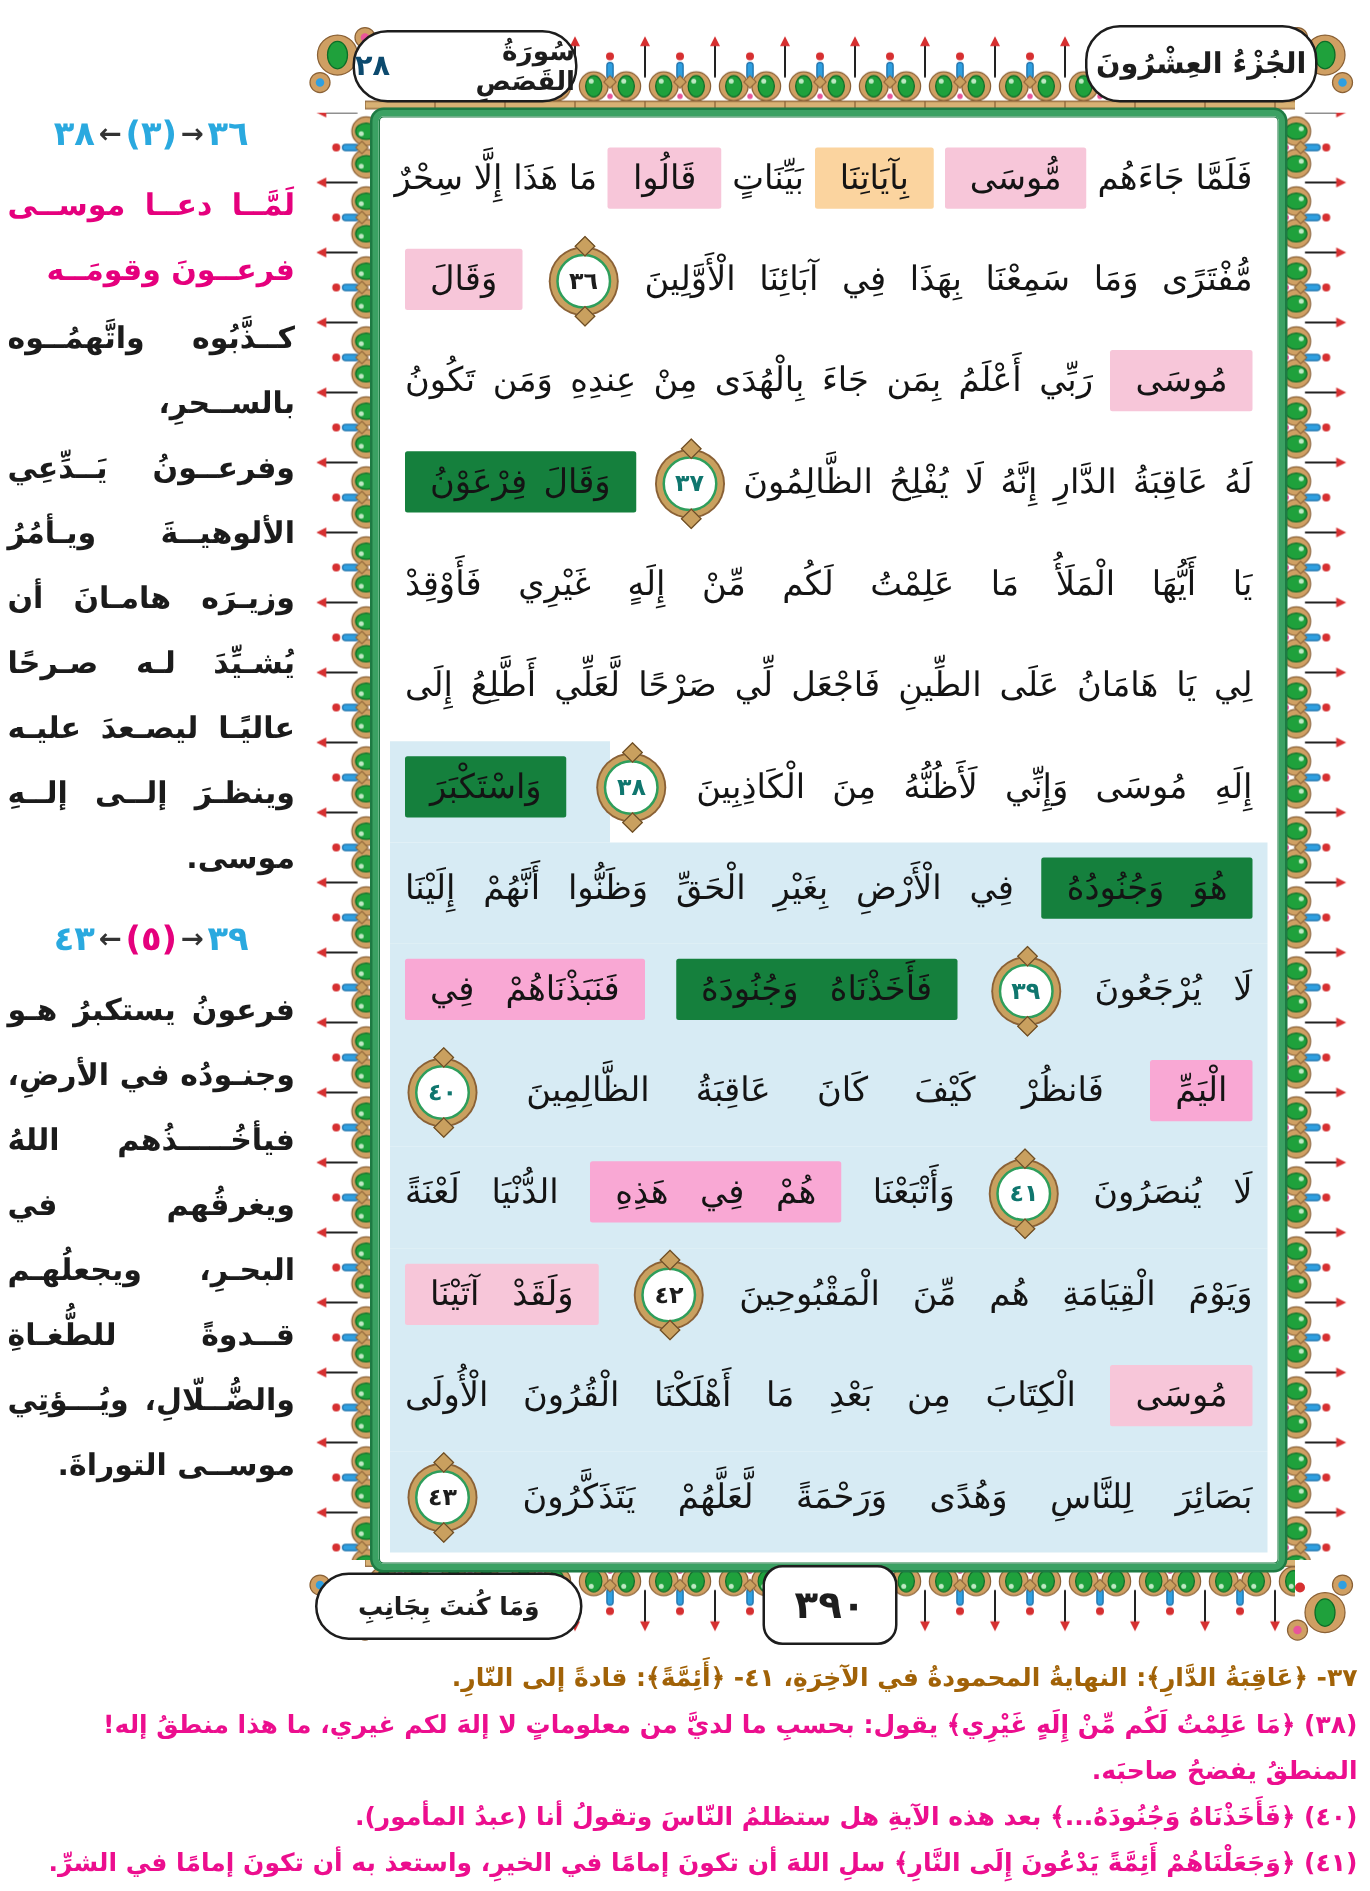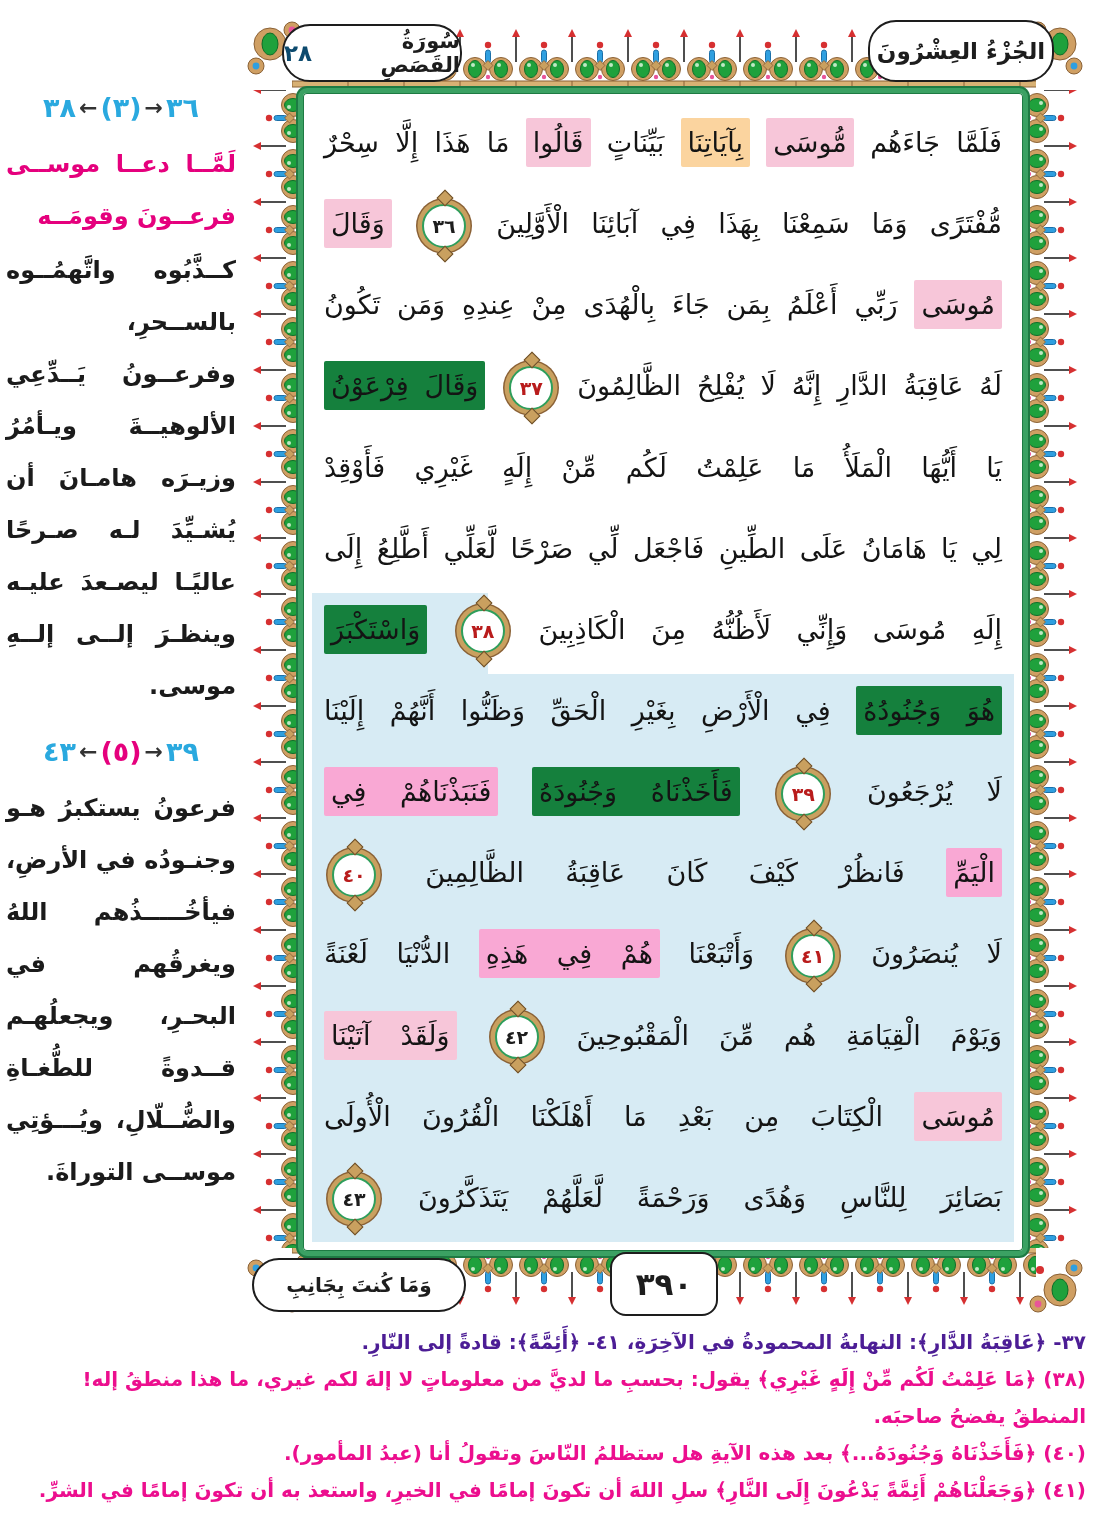--- a/index.html
+++ b/index.html
@@ -34,48 +34,48 @@
   .catch-pill{left:12px;bottom:8px;width:210px;height:50px;font-size:20px;}
 
   
   .quran-area{position:absolute;left:72px;right:74px;top:86px;bottom:74px;z-index:3;
     display:flex;flex-direction:column;padding:8px 12px 4px;}
   .qline{flex:1;position:relative;direction:rtl;text-align:justify;text-align-last:justify;
     font-size:27px;line-height:74px;color:#141414;white-space:nowrap;}
   .qline>span{position:relative;z-index:1;}
   .bg-blue{background:#d7ebf4;margin:0 -12px;padding:0 12px;}
   .tail::after{content:"";position:absolute;left:-12px;top:0;bottom:0;width:176px;background:#d7ebf4;z-index:0;}
-  .hl{padding:9px 7px;border-radius:2px;}
+  .hl{padding:9px 20px;border-radius:2px;}
   .hl-pink{background:#f7c6d9;}
   .hl-orange{background:#fbd49f;}
   .hl-yellow{background:#15803d;}
   .hl-gray{background:#f9a8d4;}
   .ayah{display:inline-flex;align-items:center;justify-content:center;width:40px;height:40px;
     border-radius:50%;background:#fff;border:2.5px solid #2e9e5b;
     box-shadow:0 0 0 4.5px #c9a05f,0 0 0 6px #8a6136;
     font-size:19px;font-weight:bold;vertical-align:middle;margin:0 8px;position:relative;
     line-height:normal;text-align:center;}
   .ayah::before,.ayah::after{content:"";position:absolute;left:50%;width:10px;height:10px;margin-left:-5px;
     background:#c9a05f;border:1px solid #6b4d28;transform:rotate(45deg);}
   .ayah::before{top:-14px;} .ayah::after{bottom:-14px;}
-  .n-black{color:#1d1d1d;} .n-pink{color:#b91c1c;}
+  .n-black{color:#1d1d1d;} .n-pink{color:#0f766e;}
 
   
   .sidebar{position:absolute;left:6px;top:84px;width:230px;direction:rtl;z-index:2;}
   .range-header{display:flex;direction:ltr;justify-content:center;align-items:center;gap:3px;
     height:46px;font-size:27px;font-weight:bold;margin-bottom:8px;}
   .rh-blue{color:#2aa9df;} .rh-magenta{color:#e5007d;} .rh-dark{color:#333;font-size:22px;}
   .side-para{font-size:24px;font-weight:bold;line-height:52px;text-align:justify;margin:0 0 2px;}
   .sp-magenta{color:#e5007d;} .sp-black{color:#1b1b1b;}
   .sidebar .group2{margin-top:16px;}
 
   
   .footnotes{position:absolute;left:6px;right:10px;top:1324px;direction:rtl;text-align:right;z-index:2;}
   .fn{font-size:20px;font-weight:bold;line-height:37px;}
-  .fn-blue{color:#4c1d95;}
+  .fn-blue{color:#a16207;}
   .fn-magenta{color:#ec0e8e;}
   .fn-black{color:#111;font-size:22px;margin-top:2px;}
 </style>
 </head>
 <body>
 
 <svg width="0" height="0" style="position:absolute" aria-hidden="true">
   <defs>
     <g id="motif">
       <rect x="0" y="57" width="56" height="6" fill="#d8b174" stroke="#8a6136" stroke-width="1"></rect>

